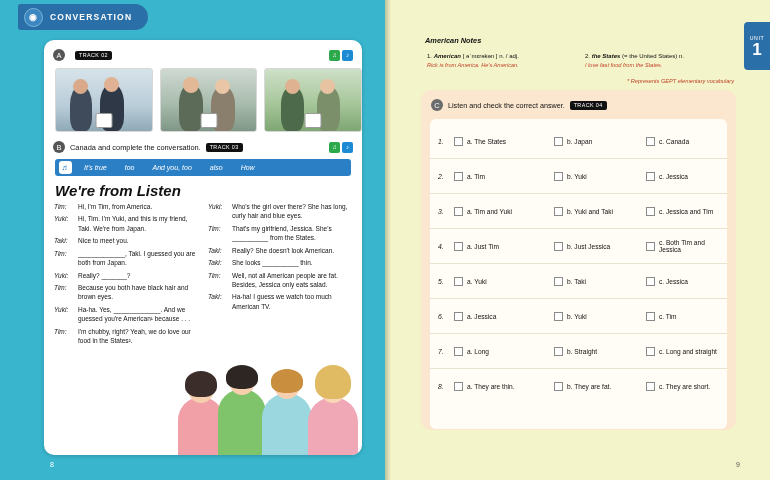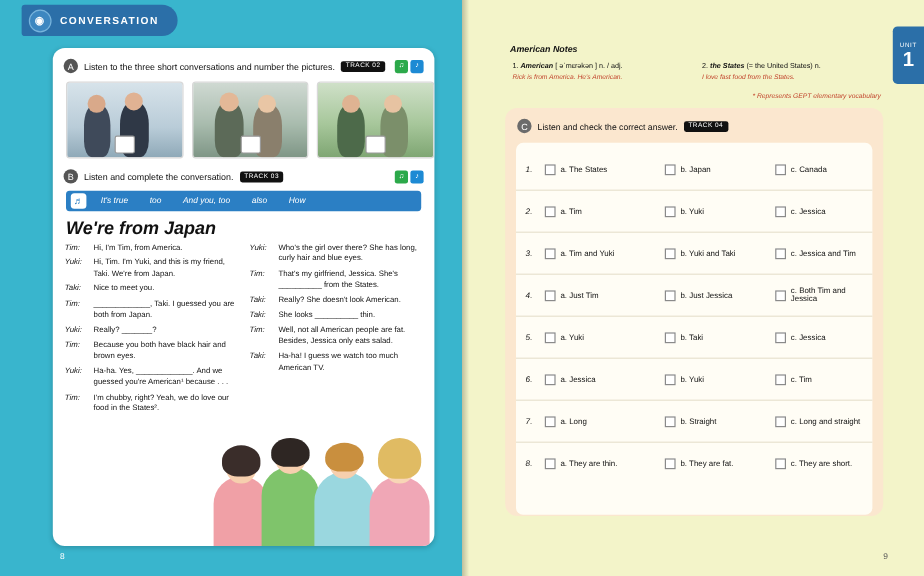--- a/index.html
+++ b/index.html
@@ -168,21 +168,20 @@
 
     <div class="tab-conversation">
       <span class="tab-circle">◉</span>
       <span>CONVERSATION</span>
     </div>
 
     <div class="white-card">
 
       <div class="task-row">
         <span class="task-letter">A</span>
-        <span class="task-text">Listen to the three short conversations and number the pictures.</span>
         <span class="track-badge">TRACK 02</span>
         <span class="cd-icons">
           <span class="cd-icon">♫</span>
           <span class="cd-icon b">♪</span>
         </span>
       </div>
 
       <div class="photo-strip">
         <div class="photo p1">
           <div class="fig" style="left:14px;top:18px;width:22px;height:44px;background:#3f4a5a;"></div>
@@ -202,38 +201,38 @@
           <div class="fig" style="left:16px;top:18px;width:23px;height:44px;background:#4d6a4a;"></div>
           <div class="fig" style="left:20px;top:10px;width:15px;height:15px;border-radius:50%;background:#dfb392;"></div>
           <div class="fig" style="left:52px;top:18px;width:23px;height:44px;background:#7b8f6a;"></div>
           <div class="fig" style="left:55px;top:10px;width:15px;height:15px;border-radius:50%;background:#e7c3a2;"></div>
           <div class="num-box"></div>
         </div>
       </div>
 
       <div class="task-row">
         <span class="task-letter">B</span>
-        <span class="task-text">Listen and complete the conversation.</span>
+        <span class="task-text">Canada and complete the conversation.</span>
         <span class="track-badge">TRACK 03</span>
         <span class="cd-icons">
           <span class="cd-icon">♫</span>
           <span class="cd-icon b">♪</span>
         </span>
       </div>
 
       <div class="blue-bar">
         <span class="bar-icon">♬</span>
         <span class="word">It's true</span>
         <span class="word">too</span>
         <span class="word">And you, too</span>
         <span class="word">also</span>
         <span class="word">How</span>
       </div>
 
-      <div class="dlg-title">We're from Japan</div>
+      <div class="dlg-title">We're from Listen</div>
 
       <div class="dlg-cols">
         <div class="dlg-col">
           <div class="line">
               <span class="spk">Tim:</span>
               <span class="txt">Hi, I'm Tim, from America.</span>
             </div>
           <div class="line">
               <span class="spk">Yuki:</span>
               <span class="txt">Hi, Tim. I'm Yuki, and this is my friend, Taki. We're from Japan.</span>

